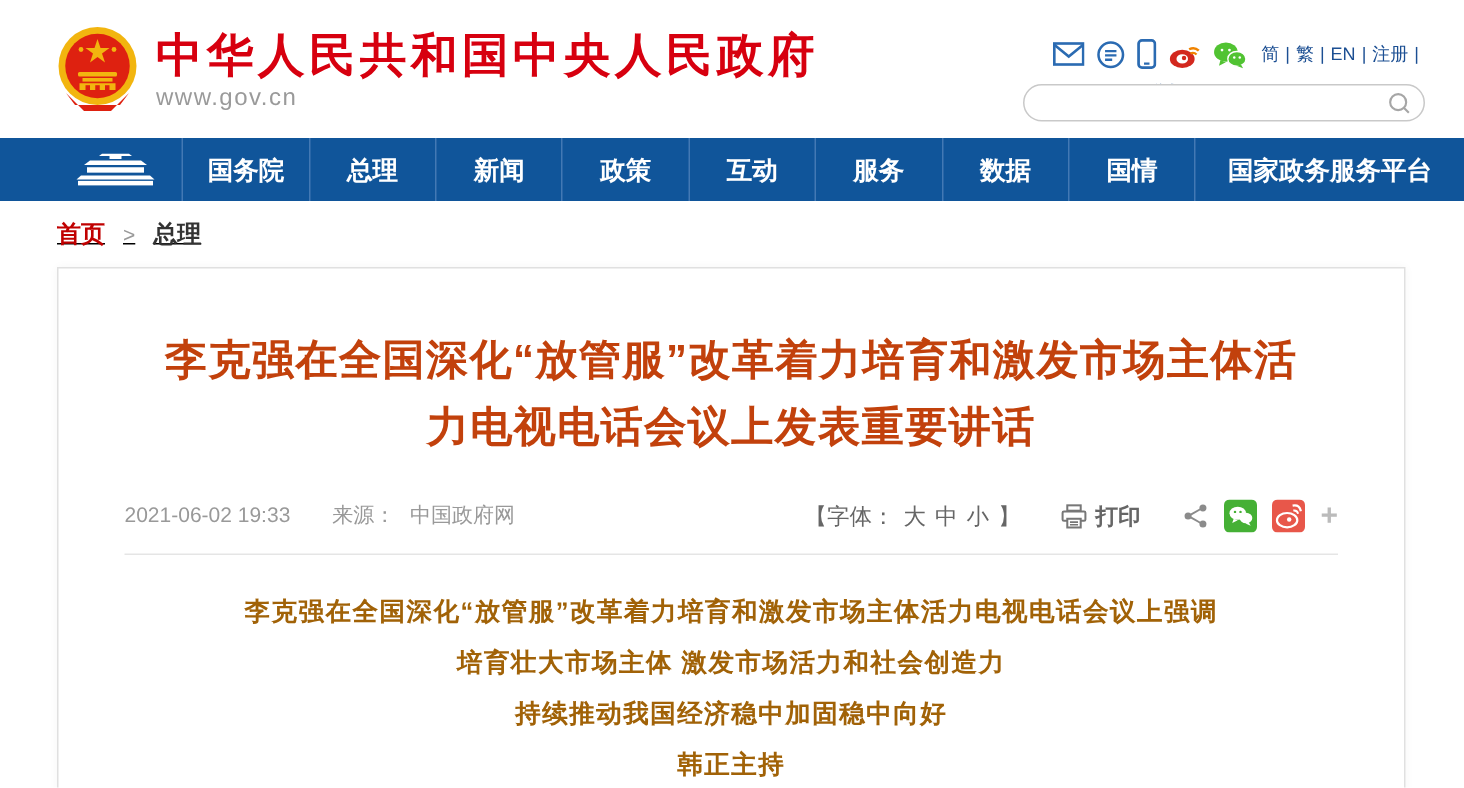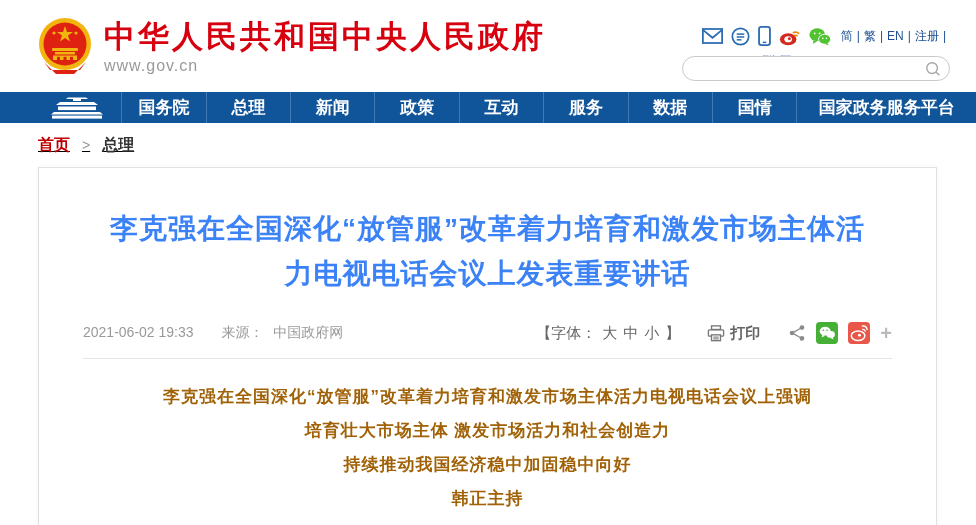--- a/index.html
+++ b/index.html
@@ -20,39 +20,39 @@
   .lang-links .sep { color:#1c4f93; margin:0 4px; }
   .lang-links span[data-name^="link"] { cursor:pointer; }
   .login-clip { position:absolute; right:155px; top:26px; font-size:17px; color:#1c4f93; z-index:1; }
   .search-box { position:absolute; right:0; top:30px; width:268px; height:25px; background:#fff;
     border:1px solid #c9c9c9; border-radius:13px; z-index:2; display:flex; align-items:center; }
   .search-box input { flex:1; border:none; outline:none; background:transparent; height:20px;
     padding:0 10px; font-size:13px; }
   .search-box svg { margin-right:8px; }
 
   
-  .nav { height:31px; background:#10559a; display:flex; align-items:stretch; padding-left:32px; }
+  .nav { height:42px; background:#10559a; display:flex; align-items:stretch; padding-left:32px; }
   .nav-cell { display:flex; align-items:center; justify-content:center; color:#fff;
     font-size:17px; font-weight:bold; cursor:pointer; }
   .nav-home { width:90px; }
   .nav-item { width:84px; }
   .nav-item-wide { width:180px; }
   .nav-div { width:1px; background:#4379b4; margin:0; }
 
   
   .breadcrumb { height:44px; display:flex; align-items:center; padding-left:38px;
     font-size:16px; font-weight:bold;text-decoration:underline; }
   .bc-home { color:#c00000; cursor:pointer; }
   .bc-sep { color:#999; font-weight:normal; margin:0 12px; font-size:14px; }
   .bc-cur { color:#333; cursor:pointer; }
 
   
   .card { margin-left:38px; width:899px; height:420px; border:1px solid #e0e0e0;
     background:#fff; box-shadow:0 0 6px rgba(0,0,0,.04); padding-top:38px; }
-  .art-title { width:780px; margin:0 auto; text-align:center; color:#3b82f6;
+  .art-title { width:780px; margin:0 auto; text-align:center; color:#c2410c;
     font-size:28px; font-weight:bold; line-height:45px; letter-spacing:1px; }
   .meta-row { margin:26px 44px 0; display:flex; justify-content:space-between; align-items:center;
     font-size:14px; color:#999; }
   .meta-left span { margin-right:6px; }
   .meta-src-label { margin-left:18px; }
   .meta-right { display:flex; align-items:center; gap:10px; color:#666; font-size:15px; }
   .font-sizes span { margin:0 3px; cursor:pointer; }
   .print-group { display:flex; align-items:center; gap:5px; margin-left:14px; cursor:pointer;font-weight:bold; }
   .share-group { display:flex; align-items:center; gap:10px; margin-left:18px; }
   .share-group svg { display:block; cursor:pointer; }

